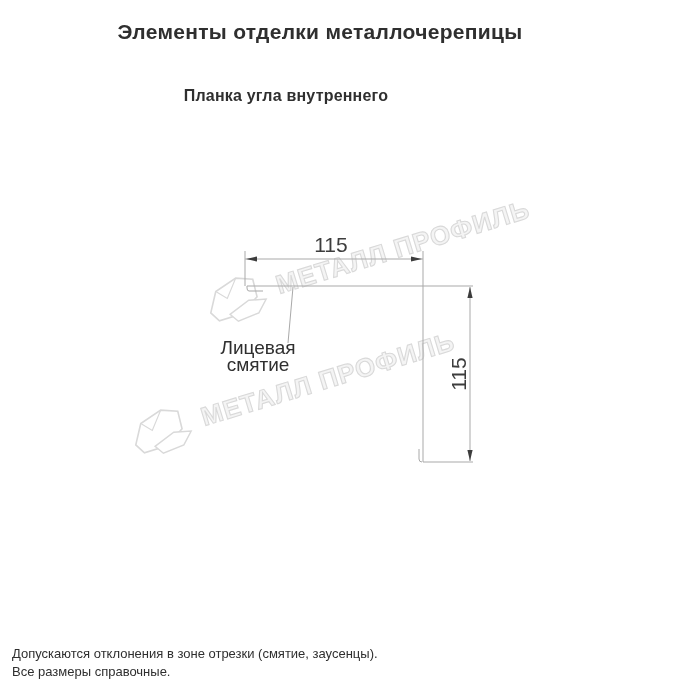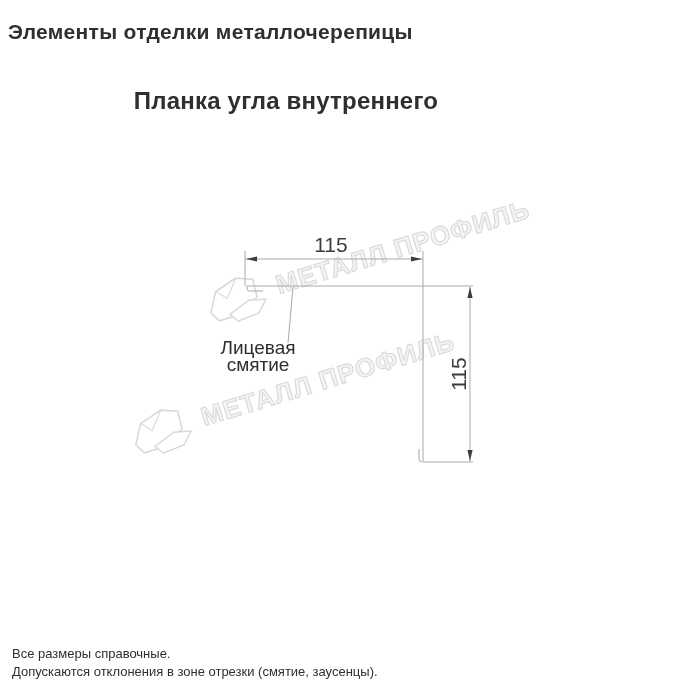--- a/index.html
+++ b/index.html
@@ -7,26 +7,26 @@
     --arrow:#3c3c3c; --dimtext:#3d3d3d; --watermark:#d9d9d9; --wmfill:#f4f4f4;
   }
   html,body{margin:0;padding:0;}
   body{
     width:700px;height:700px;background:var(--background);
     font-family:"Liberation Sans","DejaVu Sans",sans-serif;
     color:var(--text);overflow:hidden;position:relative;
   }
   .page{position:absolute;inset:0;}
   .title{
-    position:absolute;top:20px;left:0;width:640px;text-align:left;
-    font-size:21px;font-weight:bold;letter-spacing:.3px;padding-left:8px;
+    position:absolute;top:20px;left:0;width:640px;text-align:center;
+    font-size:21px;font-weight:bold;letter-spacing:.3px;
   }
   .subtitle{
     position:absolute;left:0;width:572px;text-align:center;
-    font-size:24px;font-weight:bold;letter-spacing:.2px;
+    font-size:16px;font-weight:bold;letter-spacing:.2px;
   }
   .subtitle.name{top:87px;}
   .subtitle.code{top:119px;}
 
   
   .watermark{
     position:absolute;display:flex;align-items:center;gap:7px;
     transform-origin:0 50%;transform:rotate(-17deg);
     pointer-events:none;white-space:nowrap;
   }
@@ -117,17 +117,17 @@
 
   <div class="dim dim-top">115</div>
   <div class="dim dim-right">115</div>
 
   <div class="face-label">
     <div>Лицевая</div>
     <div>смятие</div>
   </div>
 
   <div class="footnotes">
+    <div>Допускаются отклонения в зоне отрезки (смятие, заусенцы).</div>
     <div>Все размеры справочные.</div>
-    <div>Допускаются отклонения в зоне отрезки (смятие, заусенцы).</div>
   </div>
 
 </div>
 
 </body></html>

